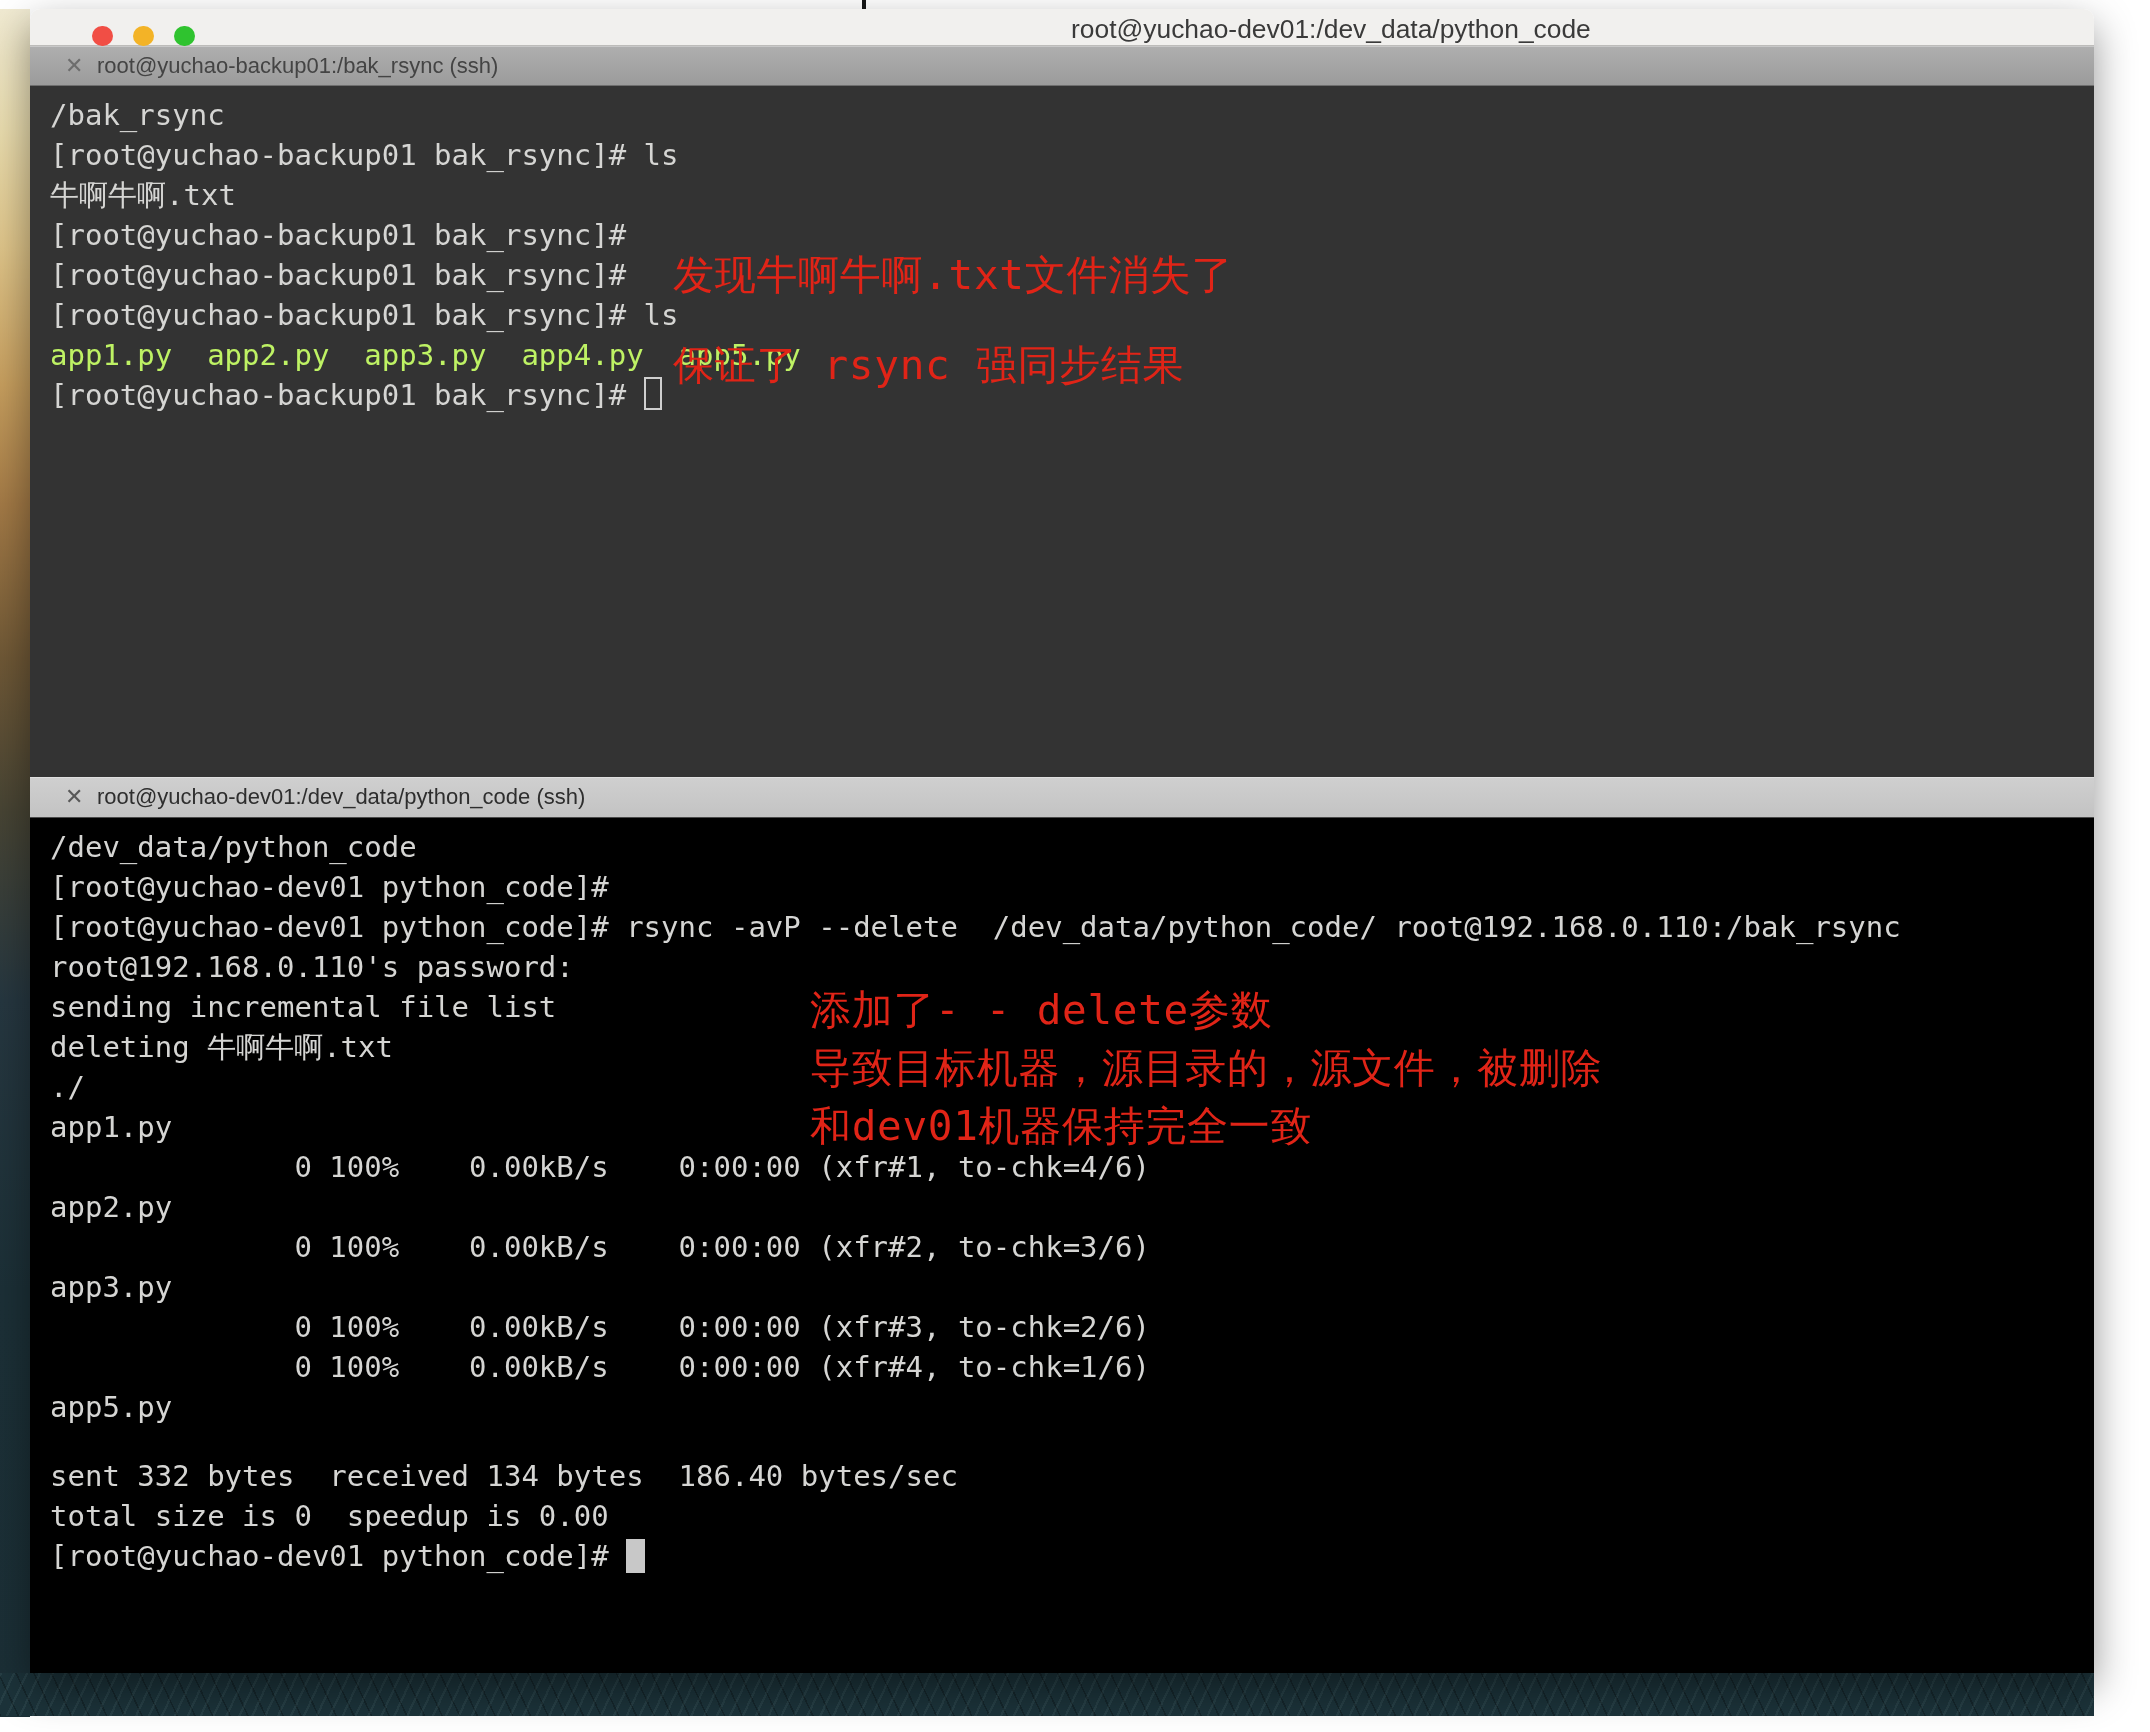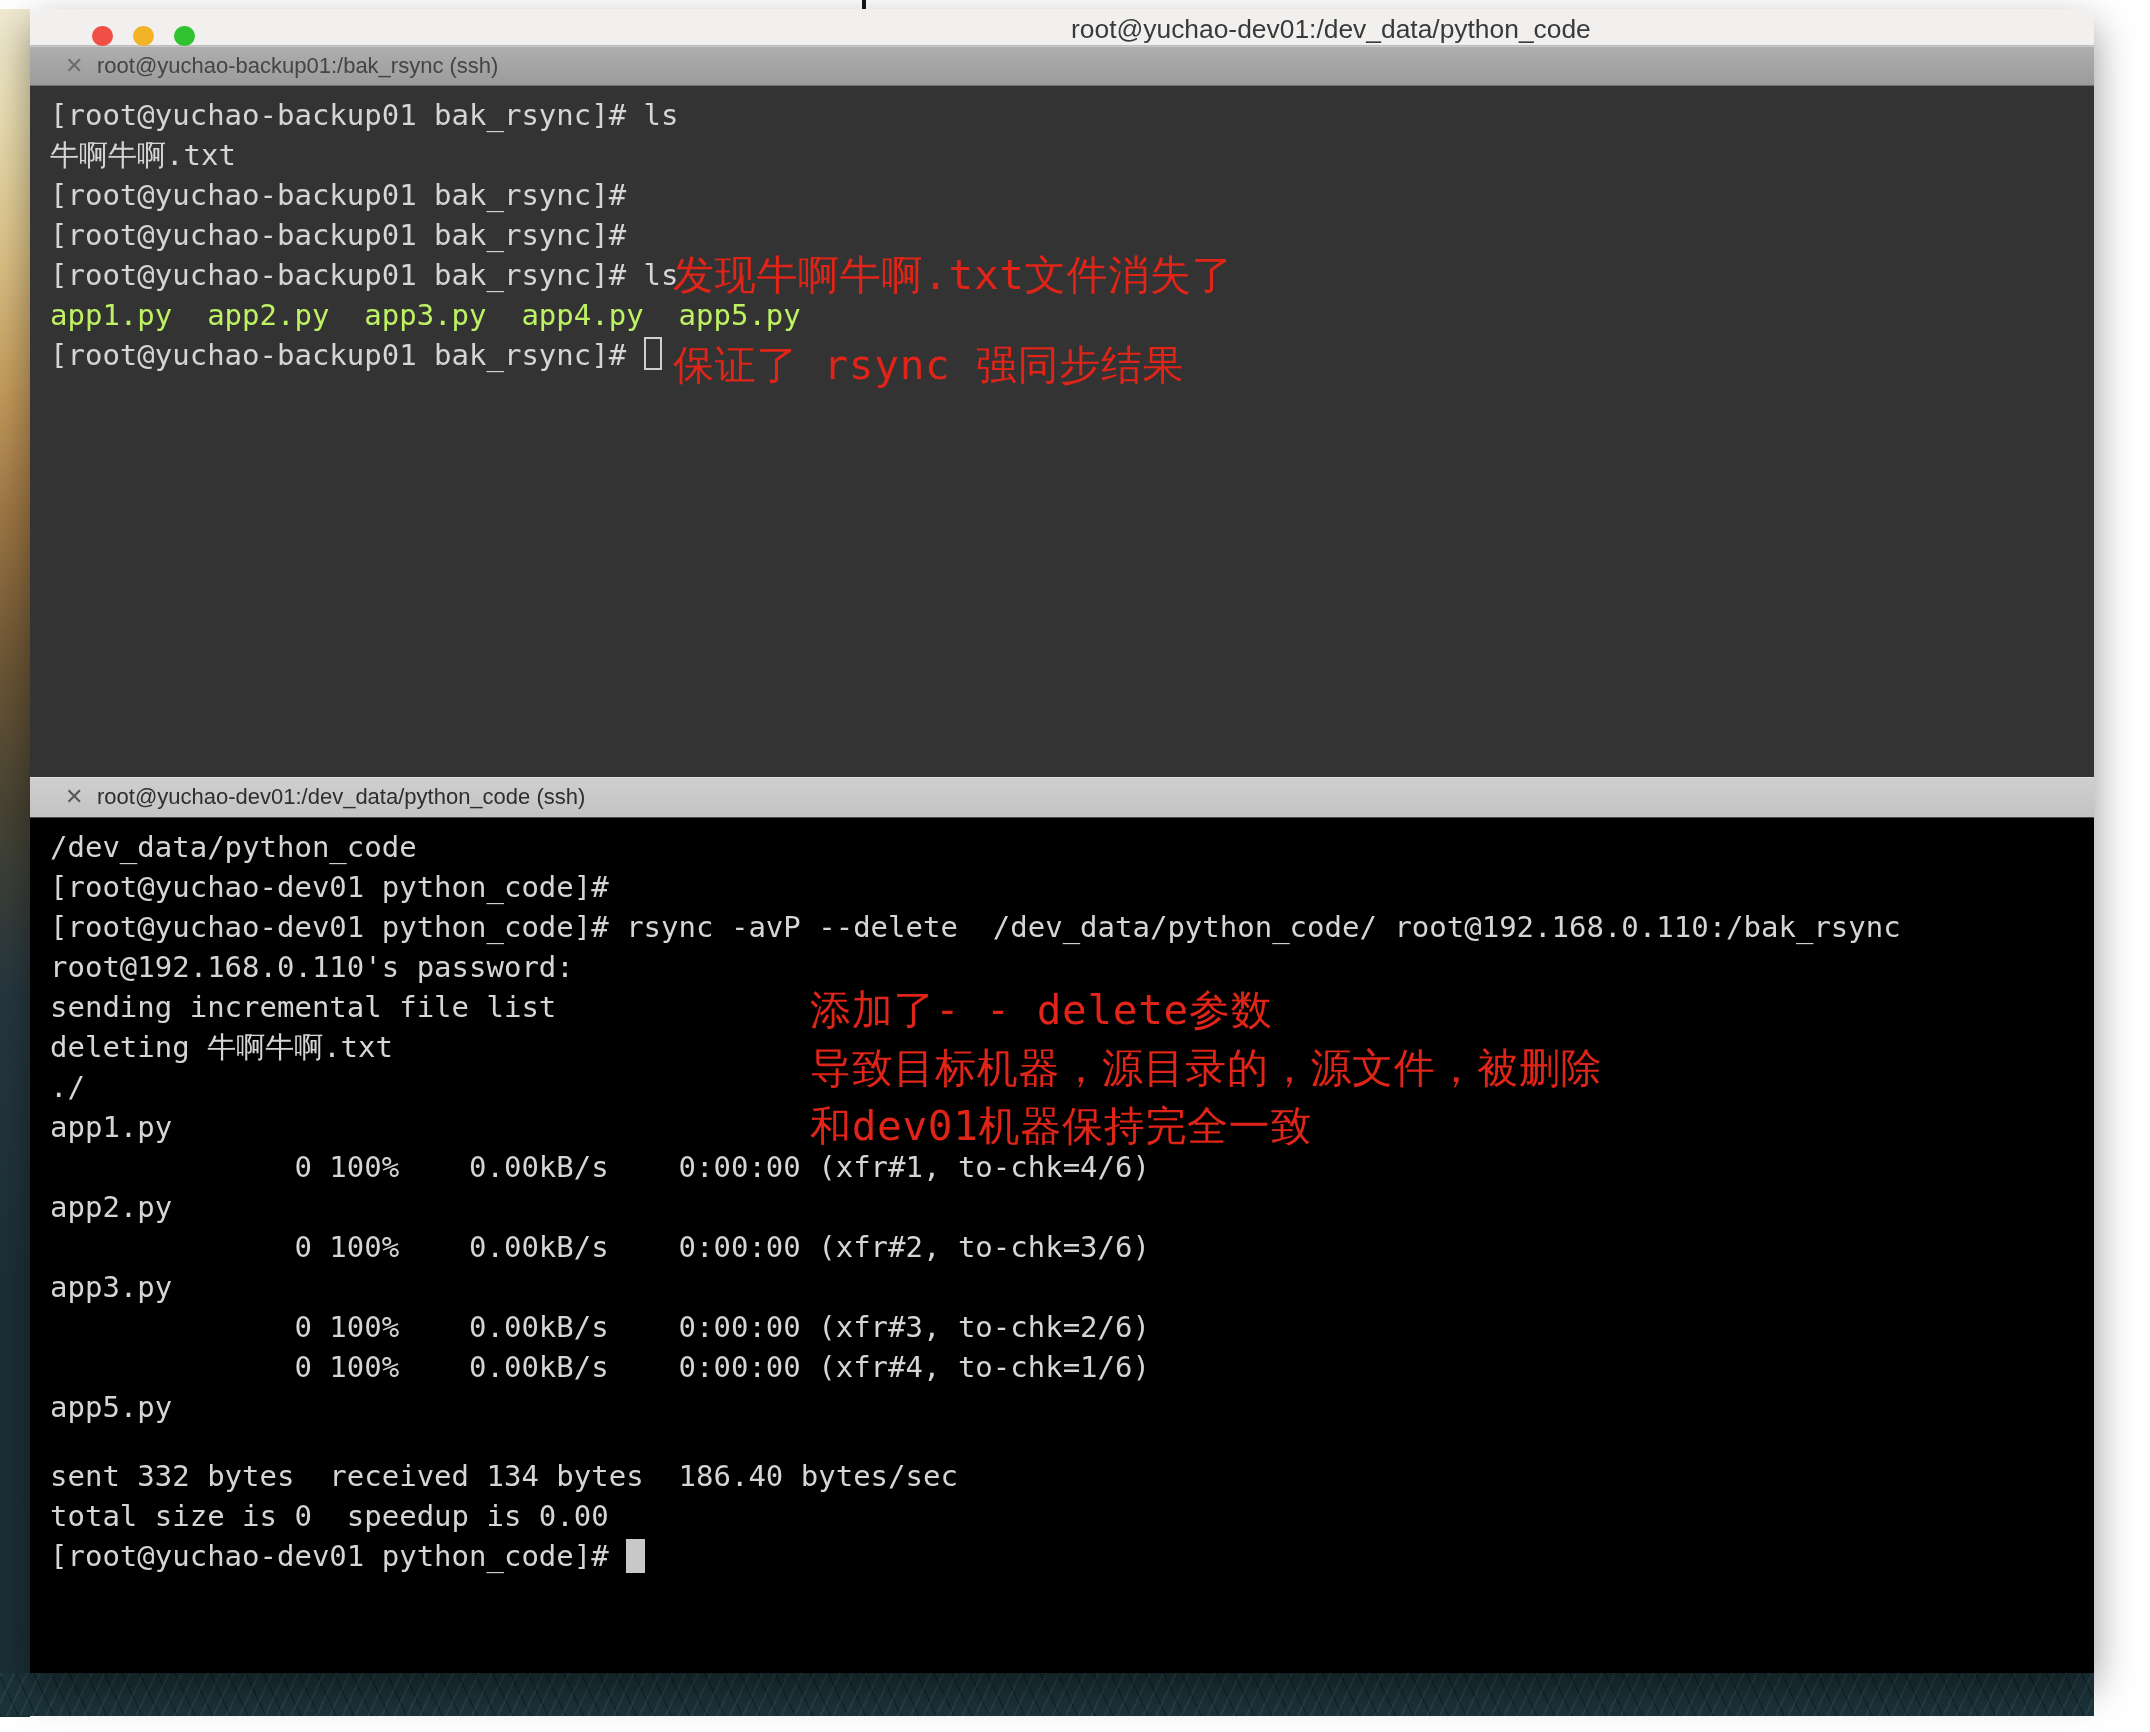--- a/index.html
+++ b/index.html
@@ -105,20 +105,21 @@
     <div class="light green"></div>
     <div class="win-title">root@yuchao-dev01:/dev_data/python_code</div>
   </div>
 
   <div class="tabbar tabbar1">
     <span class="tab-close">✕</span>
     <span class="tab-label">root@yuchao-backup01:/bak_rsync (ssh)</span>
   </div>
 
   <div class="terminal term1">
+    <div class="tl"><span>/bak_rsync</span></div>
     <div class="tl"><span>[root@yuchao-backup01 bak_rsync]# ls</span></div>
     <div class="tl"><span>牛啊牛啊.txt</span></div>
     <div class="tl"><span>[root@yuchao-backup01 bak_rsync]#</span></div>
     <div class="tl"><span>[root@yuchao-backup01 bak_rsync]#</span></div>
     <div class="tl"><span>[root@yuchao-backup01 bak_rsync]# ls</span></div>
     <div class="tl"><span class="green">app1.py  app2.py  app3.py  app4.py  app5.py</span></div>
     <div class="tl"><span>[root@yuchao-backup01 bak_rsync]# </span><span class="cursor hollow"></span></div>
     <div class="annot annot-a1">发现牛啊牛啊.txt文件消失了</div>
     <div class="annot annot-a2">保证了 rsync 强同步结果</div>
   </div>

